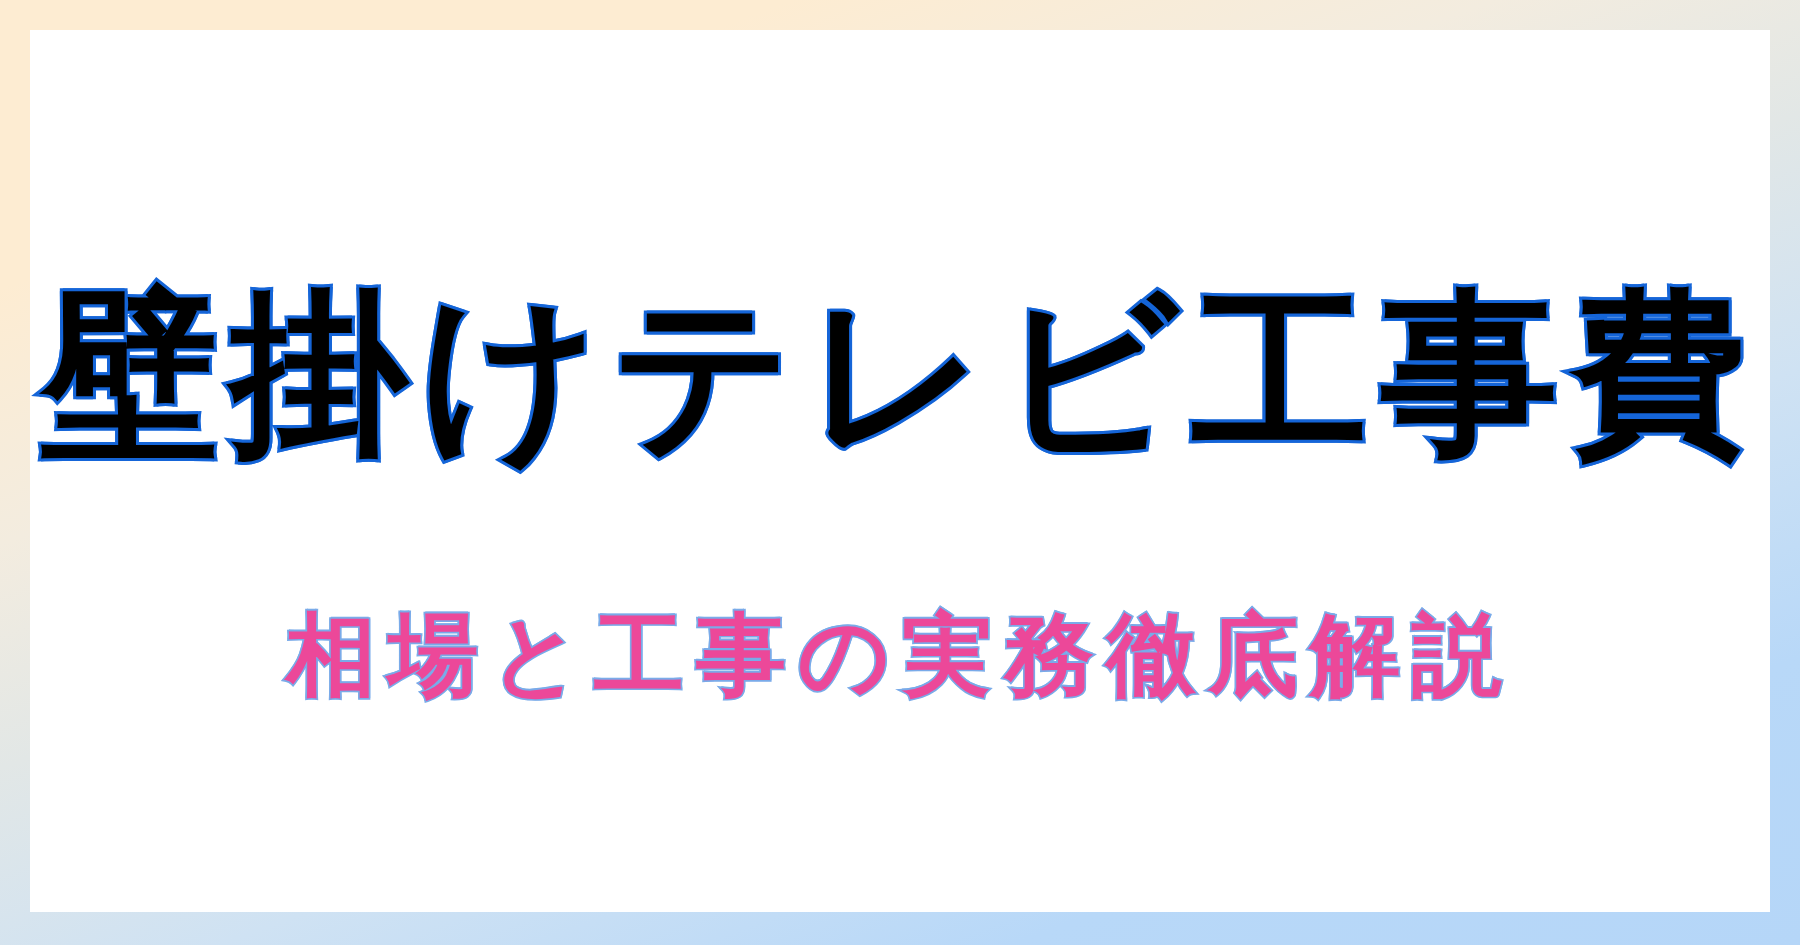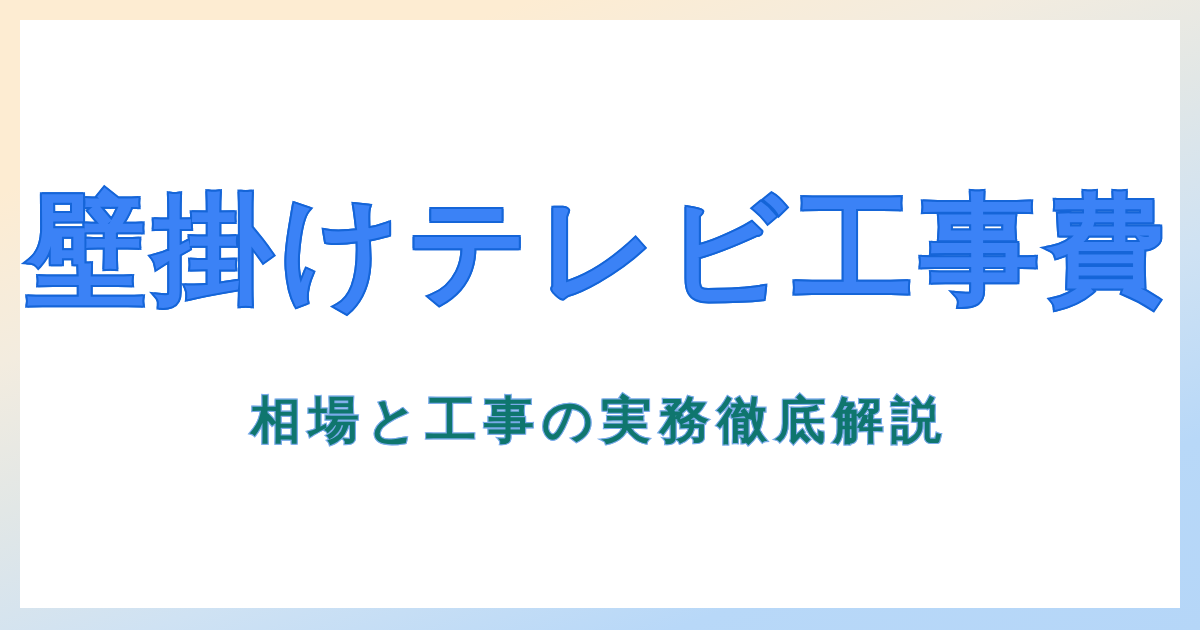--- a/index.html
+++ b/index.html
@@ -65,21 +65,21 @@
   }
 
   .title {
     display: inline-block;
     font-family: "DejaVu Sans", "Liberation Sans", sans-serif;
     font-weight: 700;
     font-size: 118px;
     line-height: 1.08;
     letter-spacing: 8px;
     white-space: nowrap;
-    color: #3b82f6;
+    color: #000000;
     -webkit-text-stroke: 4px #1565d8;
     paint-order: stroke fill;
     text-shadow:
        2px 0   0 #1565d8,
       -2px 0   0 #1565d8,
        0   2px 0 #1565d8,
        0  -2px 0 #1565d8;
     margin: 0;
   }
 
@@ -89,33 +89,33 @@
     left: 0;
     right: 0;
     top: 368px;
     text-align: center;
   }
 
   .subtitle {
     display: inline-block;
     font-family: "DejaVu Sans", "Liberation Sans", sans-serif;
     font-weight: 700;
-    font-size: 50px;
+    font-size: 60px;
     line-height: 1.12;
     letter-spacing: 8px;
     white-space: nowrap;
-    color: #0f766e;
+    color: #ec4899;
     -webkit-text-stroke: 2.2px #7aabe9;
     paint-order: stroke fill;
     text-shadow:
        1px 0   0 #7aabe9,
       -1px 0   0 #7aabe9,
        0   1px 0 #7aabe9,
        0  -1px 0 #7aabe9;
-    margin: 4px;
+    margin: 16px;
   }
 </style>
 </head>
 <body>
 
 <div class="poster">
   <div class="canvas">
     <div class="stack">
 
       <div class="title-wrap">

